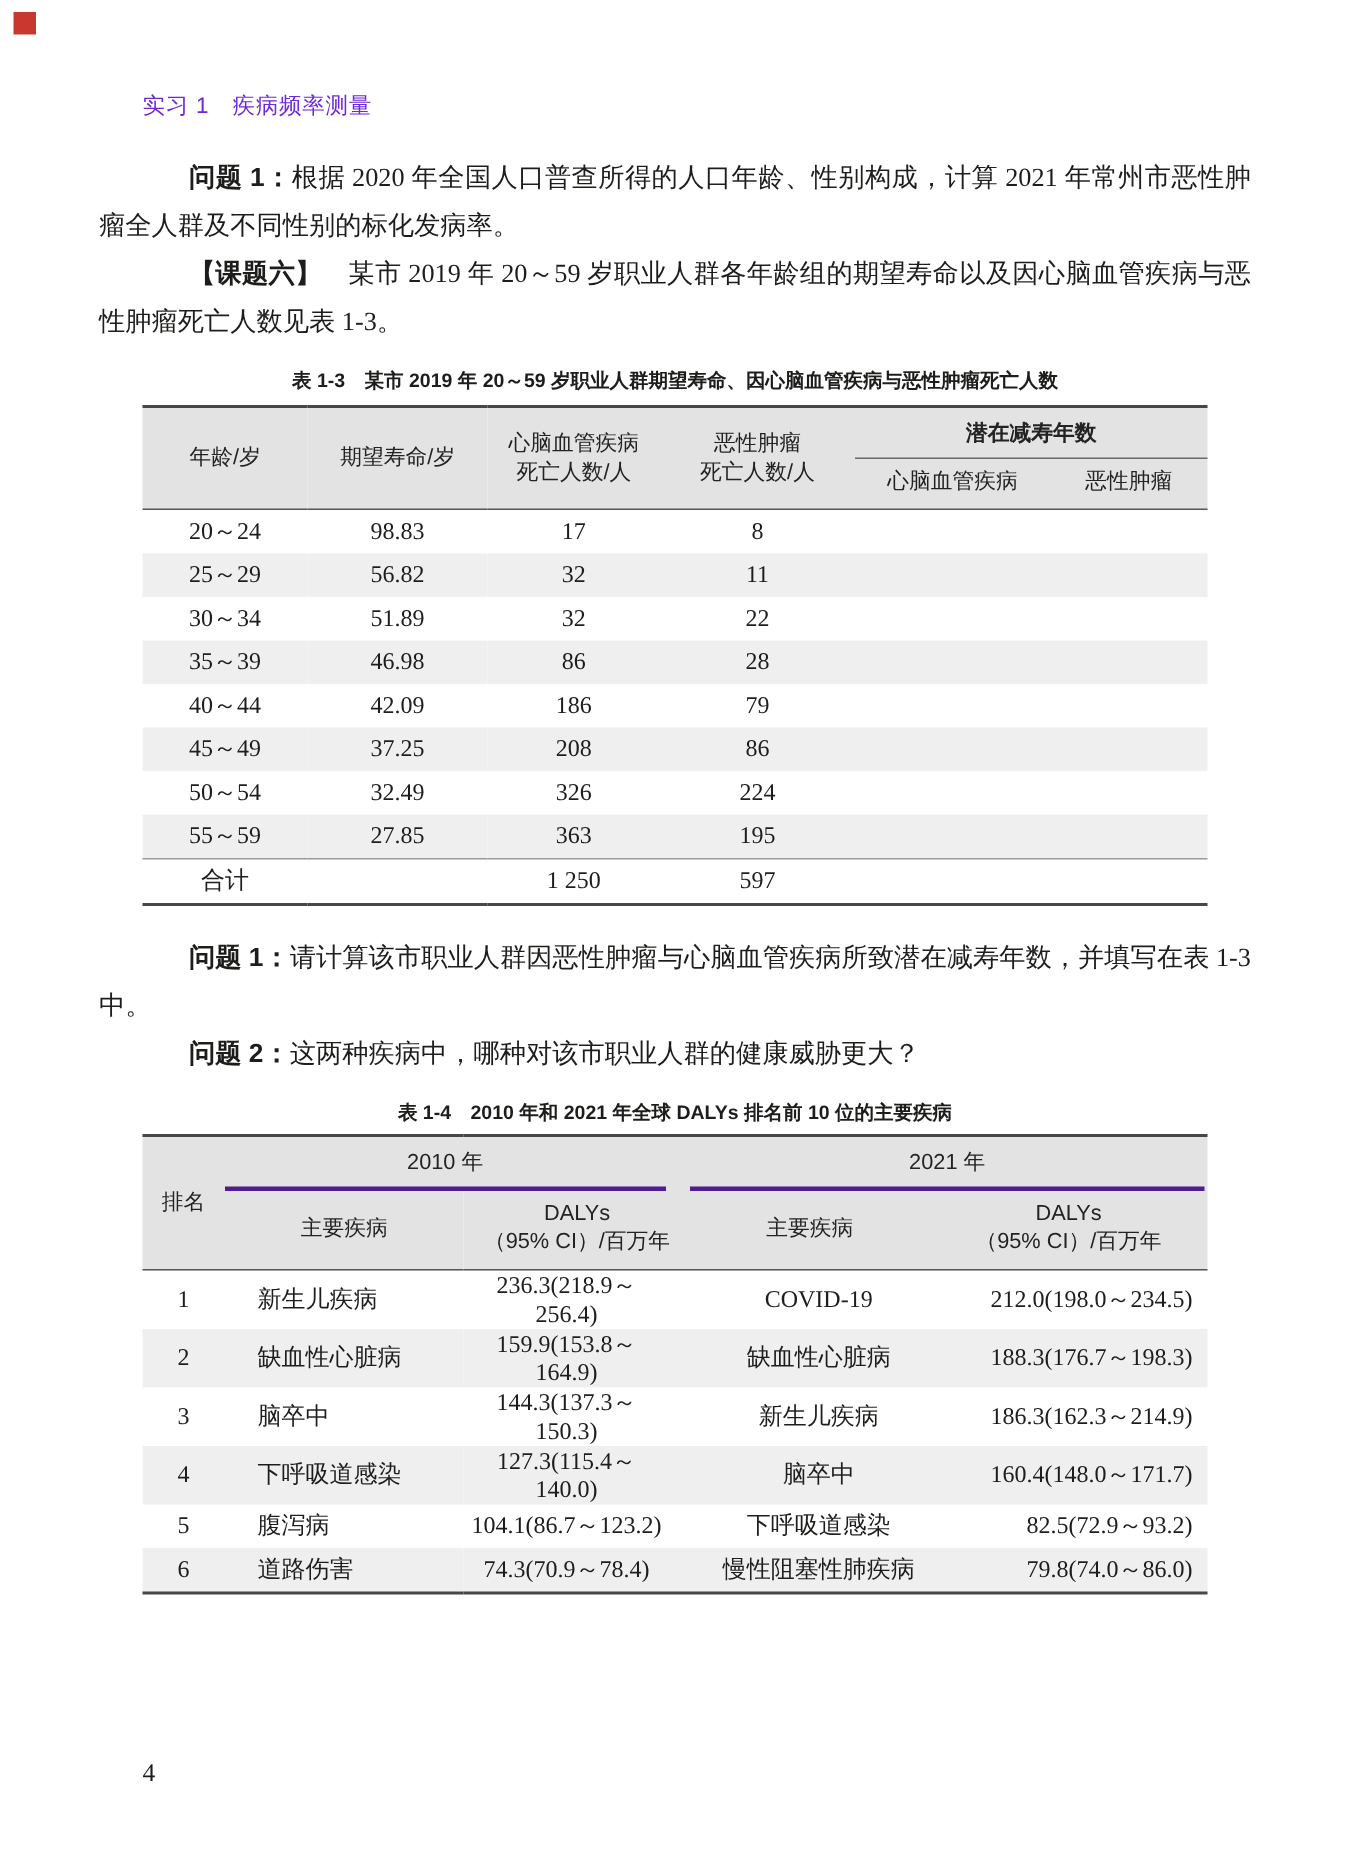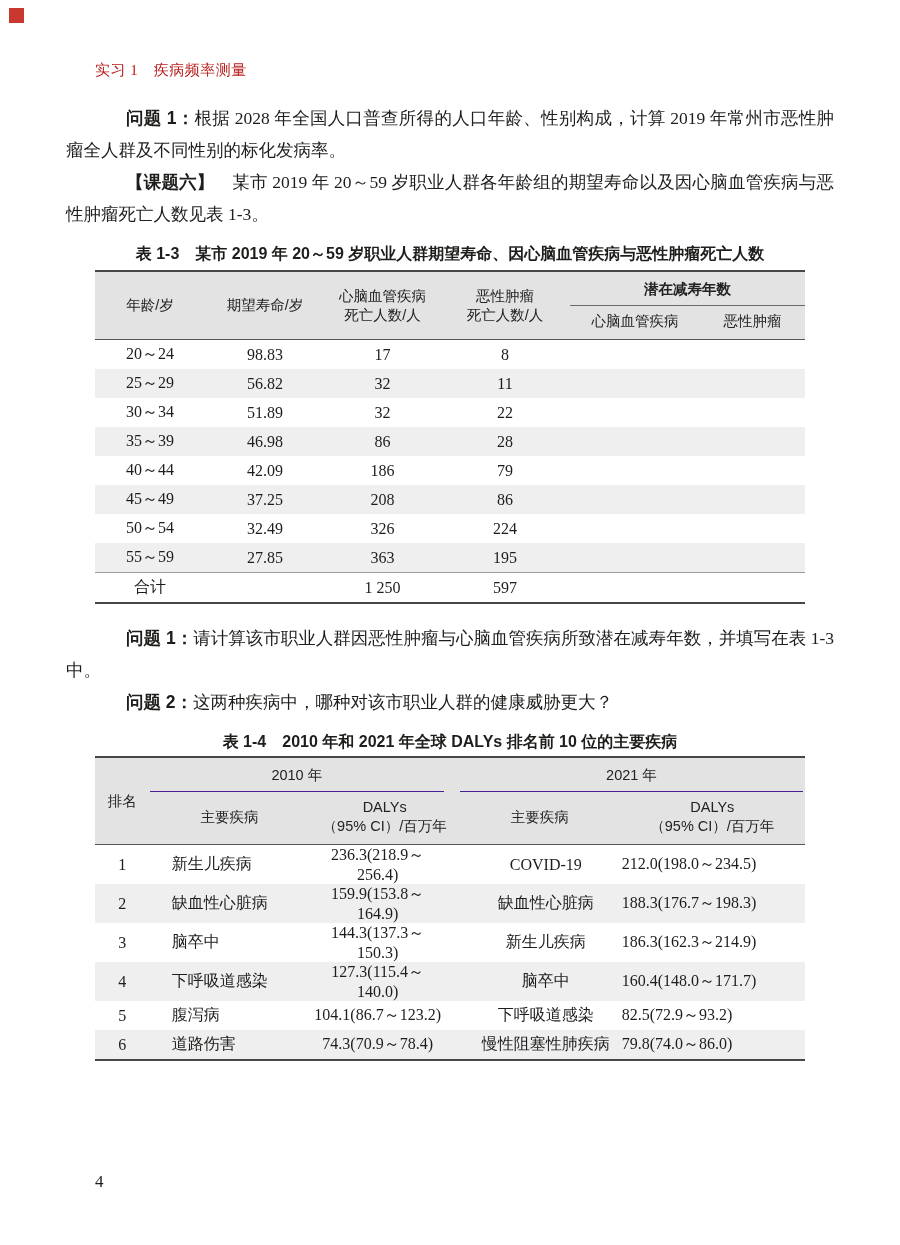--- a/index.html
+++ b/index.html
@@ -1,61 +1,61 @@
 <!DOCTYPE html>
 <html><head>
 <meta charset="utf-8">
 <style>
   html,body{margin:0;padding:0;background:#fff;}
   .page{position:relative;width:900px;height:1245px;background:#ffffff;overflow:hidden;
         font-family:"Liberation Serif",serif;color:#1d1d1b;}
   .corner-mark{position:absolute;left:9px;top:8px;width:15px;height:15px;background:#c8382e;}
-  .running-head{position:absolute;left:95px;top:61px;font-family:Liberation Serif, serif;
-        font-size:15px;color:#b91c1c;letter-spacing:0.5px;}
+  .running-head{position:absolute;left:95px;top:61px;font-family:Liberation Sans, sans-serif;
+        font-size:15px;color:#6d28d9;letter-spacing:0.5px;}
   .doc{position:absolute;left:66px;top:102px;width:768px;}
   .para{margin:0;font-size:17.5px;line-height:32px;text-align:justify;text-indent:60px;}
   .lbl{font-family:"Liberation Sans",sans-serif;font-weight:bold;}
-  .caption{font-family:"Liberation Sans",sans-serif;font-weight:bold;font-size:16px;
+  .caption{font-family:"Liberation Sans",sans-serif;font-weight:bold;font-size:13px;
         text-align:center;width:710px;margin:14px 0 0 29px;line-height:20px;}
   table{border-collapse:collapse;table-layout:fixed;width:710px;margin-left:29px;}
   .t13{margin-top:6px;border-top:2px solid #474747;border-bottom:2px solid #474747;}
   .t14{margin-top:4px;border-top:2px solid #474747;border-bottom:2px solid #474747;}
   thead{border-bottom:1.5px solid #565656;}
   th{background:#e4e3e3;font-family:"Liberation Sans",sans-serif;font-weight:normal;
         font-size:14.5px;color:#232323;vertical-align:middle;padding:0 2px;line-height:19px;}
   .t13 th.rs,.t14 th.rs{padding:6px 2px;}
   .span-head{padding:0;font-weight:bold;}
   .span-label{padding:8px 0 6px;border-bottom:1px solid #6a6a6a;text-align:center;}
   th.sub{padding:6px 2px 8px;}
   .yr{padding:0;}
-  .yr-inner{padding:8px 0 6px;border-bottom:1px solid #4c1d95;text-align:center;}
+  .yr-inner{padding:8px 0 6px;border-bottom:3px solid #4c1d95;text-align:center;}
   .yr-left .yr-inner{margin-right:16px;}
   .yr-right .yr-inner{margin-right:2px;}
   td{height:29px;padding:0 2px;font-size:16px;text-align:center;color:#1d1d1b;}
   tbody tr:nth-child(even) td{background:#efefef;}
   .t13 tbody tr:last-child td{border-top:1px solid #9b9b9b;}
   .t14 td.al{text-align:left;padding-left:22px;}
   .t14 td.al2{text-align:center;padding-left:14px;}
   .t14 td.ar{padding-right:16px;}
-  .t14 td.ar2{text-align:left;padding-right:10px;}
+  .t14 td.ar2{text-align:right;padding-right:10px;}
   .page-number{position:absolute;left:95px;top:1172px;font-size:17px;}
   .gap1{height:18px;}
 </style>
 </head>
 <body>
 
 <div class="page">
 
   <div class="corner-mark"></div>
 
   <div class="running-head">实习 1　疾病频率测量</div>
 
   <div class="doc">
 
-    <p class="para"><b class="lbl">问题 1：</b><span>根据 2028 年全国人口普查所得的人口年龄、性别构成，计算 2019 年常州市恶性肿瘤全人群及不同性别的标化发病率。</span></p>
+    <p class="para"><b class="lbl">问题 1：</b><span>根据 2020 年全国人口普查所得的人口年龄、性别构成，计算 2021 年常州市恶性肿瘤全人群及不同性别的标化发病率。</span></p>
 
 
     <p class="para"><b class="lbl">【课题六】</b><span>　某市 2019 年 20～59 岁职业人群各年龄组的期望寿命以及因心脑血管疾病与恶性肿瘤死亡人数见表 1-3。</span></p>
 
     <div class="caption">表 1-3　某市 2019 年 20～59 岁职业人群期望寿命、因心脑血管疾病与恶性肿瘤死亡人数</div>
 
     <table class="t13">
       <colgroup>
         <col style="width:15.5%">
           <col style="width:16.9%">

